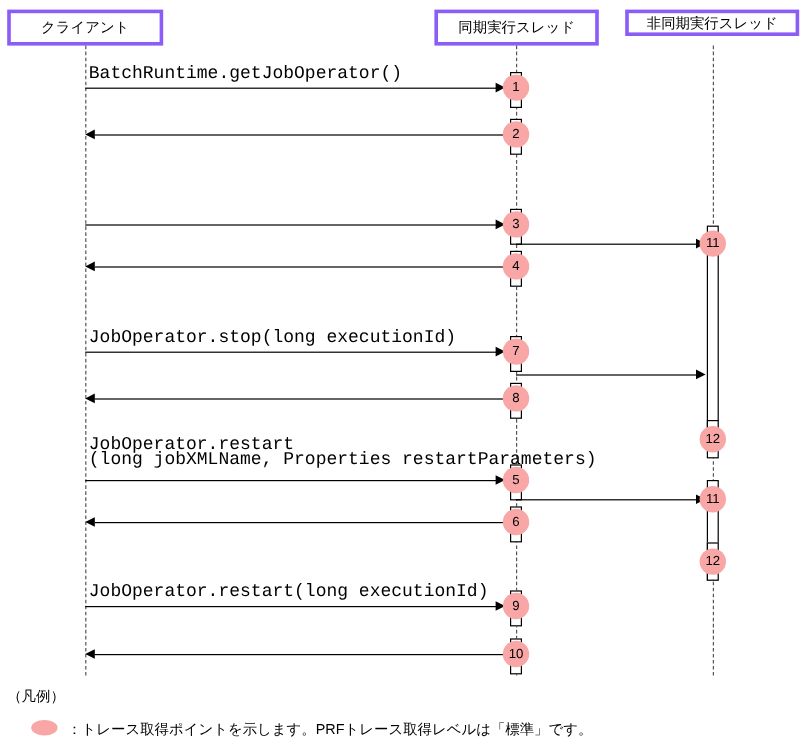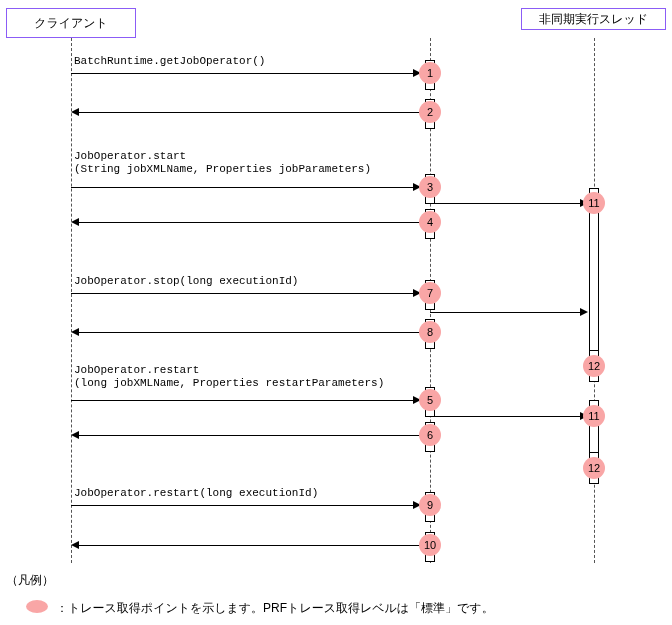--- a/index.html
+++ b/index.html
@@ -13,21 +13,21 @@
   }
   #canvas {
     position: relative;
     width: 672px;
     height: 625px;
     overflow: hidden;
     background: #ffffff;
   }
   .lifeline-head {
     position: absolute;
-    border: 1px solid #8b5cf6;
+    border: 3px solid #8b5cf6;
     background: #ffffff;
     font-size: 12px;
     line-height: 1;
     display: flex;
     align-items: center;
     justify-content: center;
     text-align: center;
     white-space: nowrap;
     box-sizing: border-box;
   }
@@ -60,21 +60,21 @@
     position: absolute;
     width: 0;
     height: 0;
     border-top: 4px solid transparent;
     border-bottom: 4px solid transparent;
     border-right: 8px solid #000000;
   }
   .msg-label {
     position: absolute;
     font-family: "Liberation Mono", monospace;
-    font-size: 11px;
+    font-size: 15px;
     line-height: 13px;
     white-space: pre;
     color: #000000;
   }
   .trace-dot {
     position: absolute;
     width: 22px;
     height: 22px;
     border-radius: 50%;
     background: #f9a6a6;
@@ -111,20 +111,23 @@
   }
 </style>
 </head>
 <body>
 
 <div id="canvas">
 
   <div class="lifeline-head" style="left:6px; top:8px; width:130px; height:30px;">
     <span>クライアント</span>
   </div>
+  <div class="lifeline-head" style="left:362px; top:8px; width:137px; height:30px;">
+    <span>同期実行スレッド</span>
+  </div>
   <div class="lifeline-head" style="left:521px; top:8px; width:145px; height:22px;">
     <span>非同期実行スレッド</span>
   </div>
 
   <div class="lifeline-line" style="left:71px; top:38px; height:525px;"></div>
   <div class="lifeline-line" style="left:430px; top:38px; height:525px;"></div>
   <div class="lifeline-line" style="left:594px; top:38px; height:525px;"></div>
 
   <div class="activation" style="left:425px; top:60px;  height:30px;"></div>
   <div class="activation" style="left:425px; top:99px;  height:30px;"></div>
@@ -142,22 +145,20 @@
   <div class="activation" style="left:589px; top:400px; height:84px;"></div>
   <div class="activation" style="left:589px; top:452px; height:32px;"></div>
 
   <div class="msg-line" style="left:71px; top:73px; width:344px;"></div>
   <div class="msg-arrow-r" style="left:413px; top:69px;"></div>
   <div class="msg-label" style="left:74px; top:55px;">BatchRuntime.getJobOperator()</div>
 
   <div class="msg-line" style="left:79px; top:112px; width:344px;"></div>
   <div class="msg-arrow-l" style="left:71px; top:108px;"></div>
 
-  <div class="msg-label" style="left:74px; top:150px;">JobOperator.start
-(String jobXMLName, Properties jobParameters)</div>
   <div class="msg-line" style="left:71px; top:187px; width:344px;"></div>
   <div class="msg-arrow-r" style="left:413px; top:183px;"></div>
 
   <div class="msg-line" style="left:430px; top:203px; width:152px;"></div>
   <div class="msg-arrow-r" style="left:580px; top:199px;"></div>
 
   <div class="msg-line" style="left:79px; top:222px; width:344px;"></div>
   <div class="msg-arrow-l" style="left:71px; top:218px;"></div>
 
   <div class="msg-label" style="left:74px; top:275px;">JobOperator.stop(long executionId)</div>

